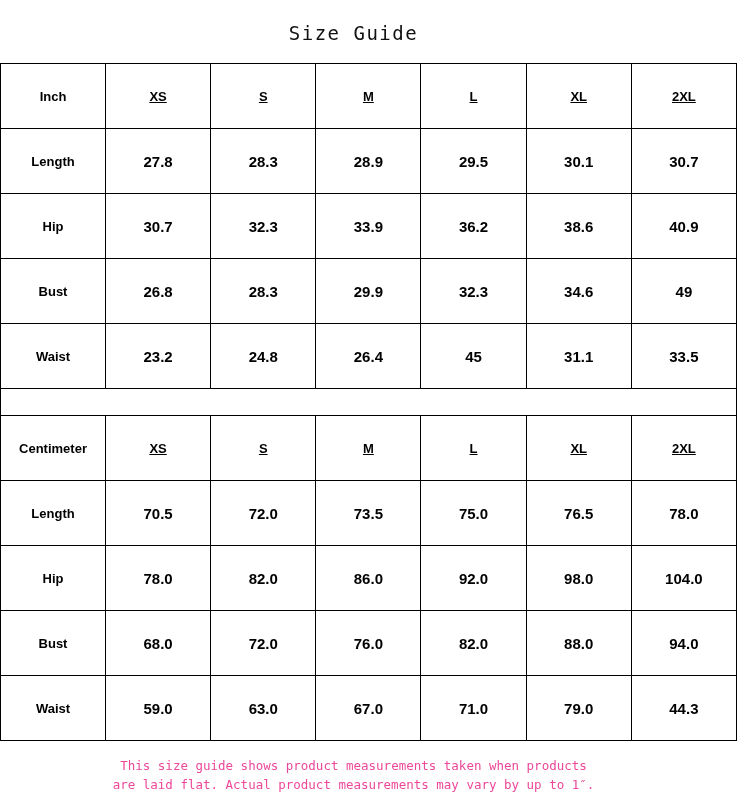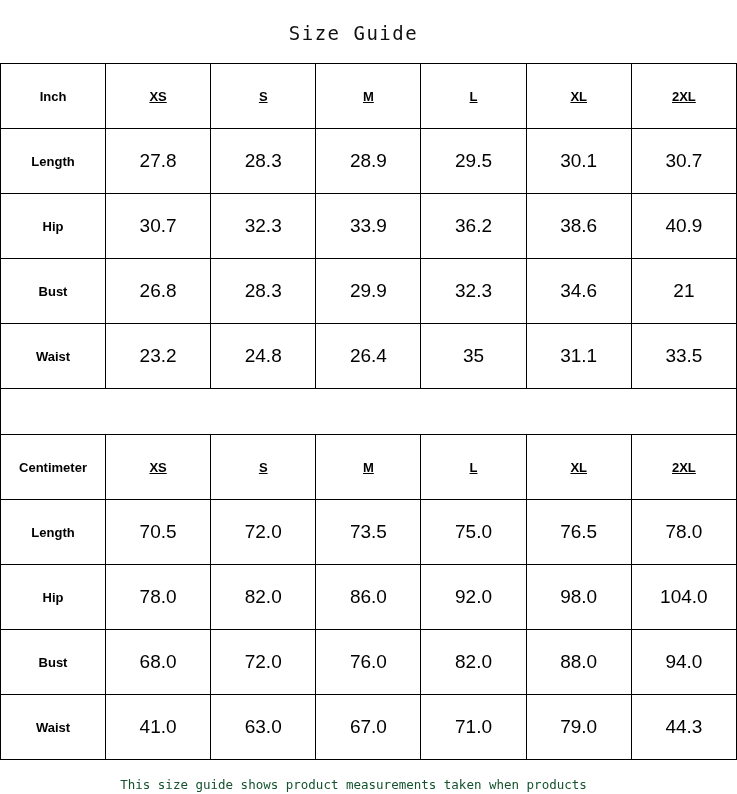--- a/index.html
+++ b/index.html
@@ -49,42 +49,42 @@
     font-weight: bold;
     padding: 0;
   }
   table.size-table th.unit-col,
   table.size-table td.row-head {
     width: 104px;
     font-weight: bold;
     font-size: 13px;
   }
   table.size-table td.value {
-    font-weight: normal;
-    font-size: 19px;
+    font-weight: bold;
+    font-size: 15px;
   }
   table.size-table th.size-col {
     font-size: 13px;
     text-decoration: underline;
   }
   .gap {
     height: 64px;
     border-left: 1px solid #000000;
     border-right: 1px solid #000000;
     box-sizing: border-box;
     width: 737px;
     background: #ffffff;
   }
   .footnote {
     font-family: "DejaVu Sans Mono", monospace;
     font-size: 12.5px;
     text-align: center;
     line-height: 19px;
     padding-top: 15px;
-    color: #14532d;
+    color: #ec4899;
   }
   .footnote div {
     white-space: nowrap;
   }
 </style>
 </head>
 <body>
 
 <div class="page">
 
@@ -122,28 +122,28 @@
           <td class="value">38.6</td>
           <td class="value">40.9</td>
         </tr>
         <tr>
           <td class="row-head">Bust</td>
           <td class="value">26.8</td>
           <td class="value">28.3</td>
           <td class="value">29.9</td>
           <td class="value">32.3</td>
           <td class="value">34.6</td>
-          <td class="value">21</td>
+          <td class="value">49</td>
         </tr>
         <tr>
           <td class="row-head">Waist</td>
           <td class="value">23.2</td>
           <td class="value">24.8</td>
           <td class="value">26.4</td>
-          <td class="value">35</td>
+          <td class="value">45</td>
           <td class="value">31.1</td>
           <td class="value">33.5</td>
         </tr>
       </tbody>
     </table>
   </div>
 
   <div class="gap"></div>
 
   <div class="table-wrap">
@@ -182,28 +182,29 @@
           <td class="row-head">Bust</td>
           <td class="value">68.0</td>
           <td class="value">72.0</td>
           <td class="value">76.0</td>
           <td class="value">82.0</td>
           <td class="value">88.0</td>
           <td class="value">94.0</td>
         </tr>
         <tr>
           <td class="row-head">Waist</td>
-          <td class="value">41.0</td>
+          <td class="value">59.0</td>
           <td class="value">63.0</td>
           <td class="value">67.0</td>
           <td class="value">71.0</td>
           <td class="value">79.0</td>
           <td class="value">44.3</td>
         </tr>
       </tbody>
     </table>
   </div>
 
   <div class="footnote">
     <div>This size guide shows product measurements taken when products</div>
+    <div>are laid flat. Actual product measurements may vary by up to 1″.</div>
   </div>
 
 </div>
 
 </body></html>

